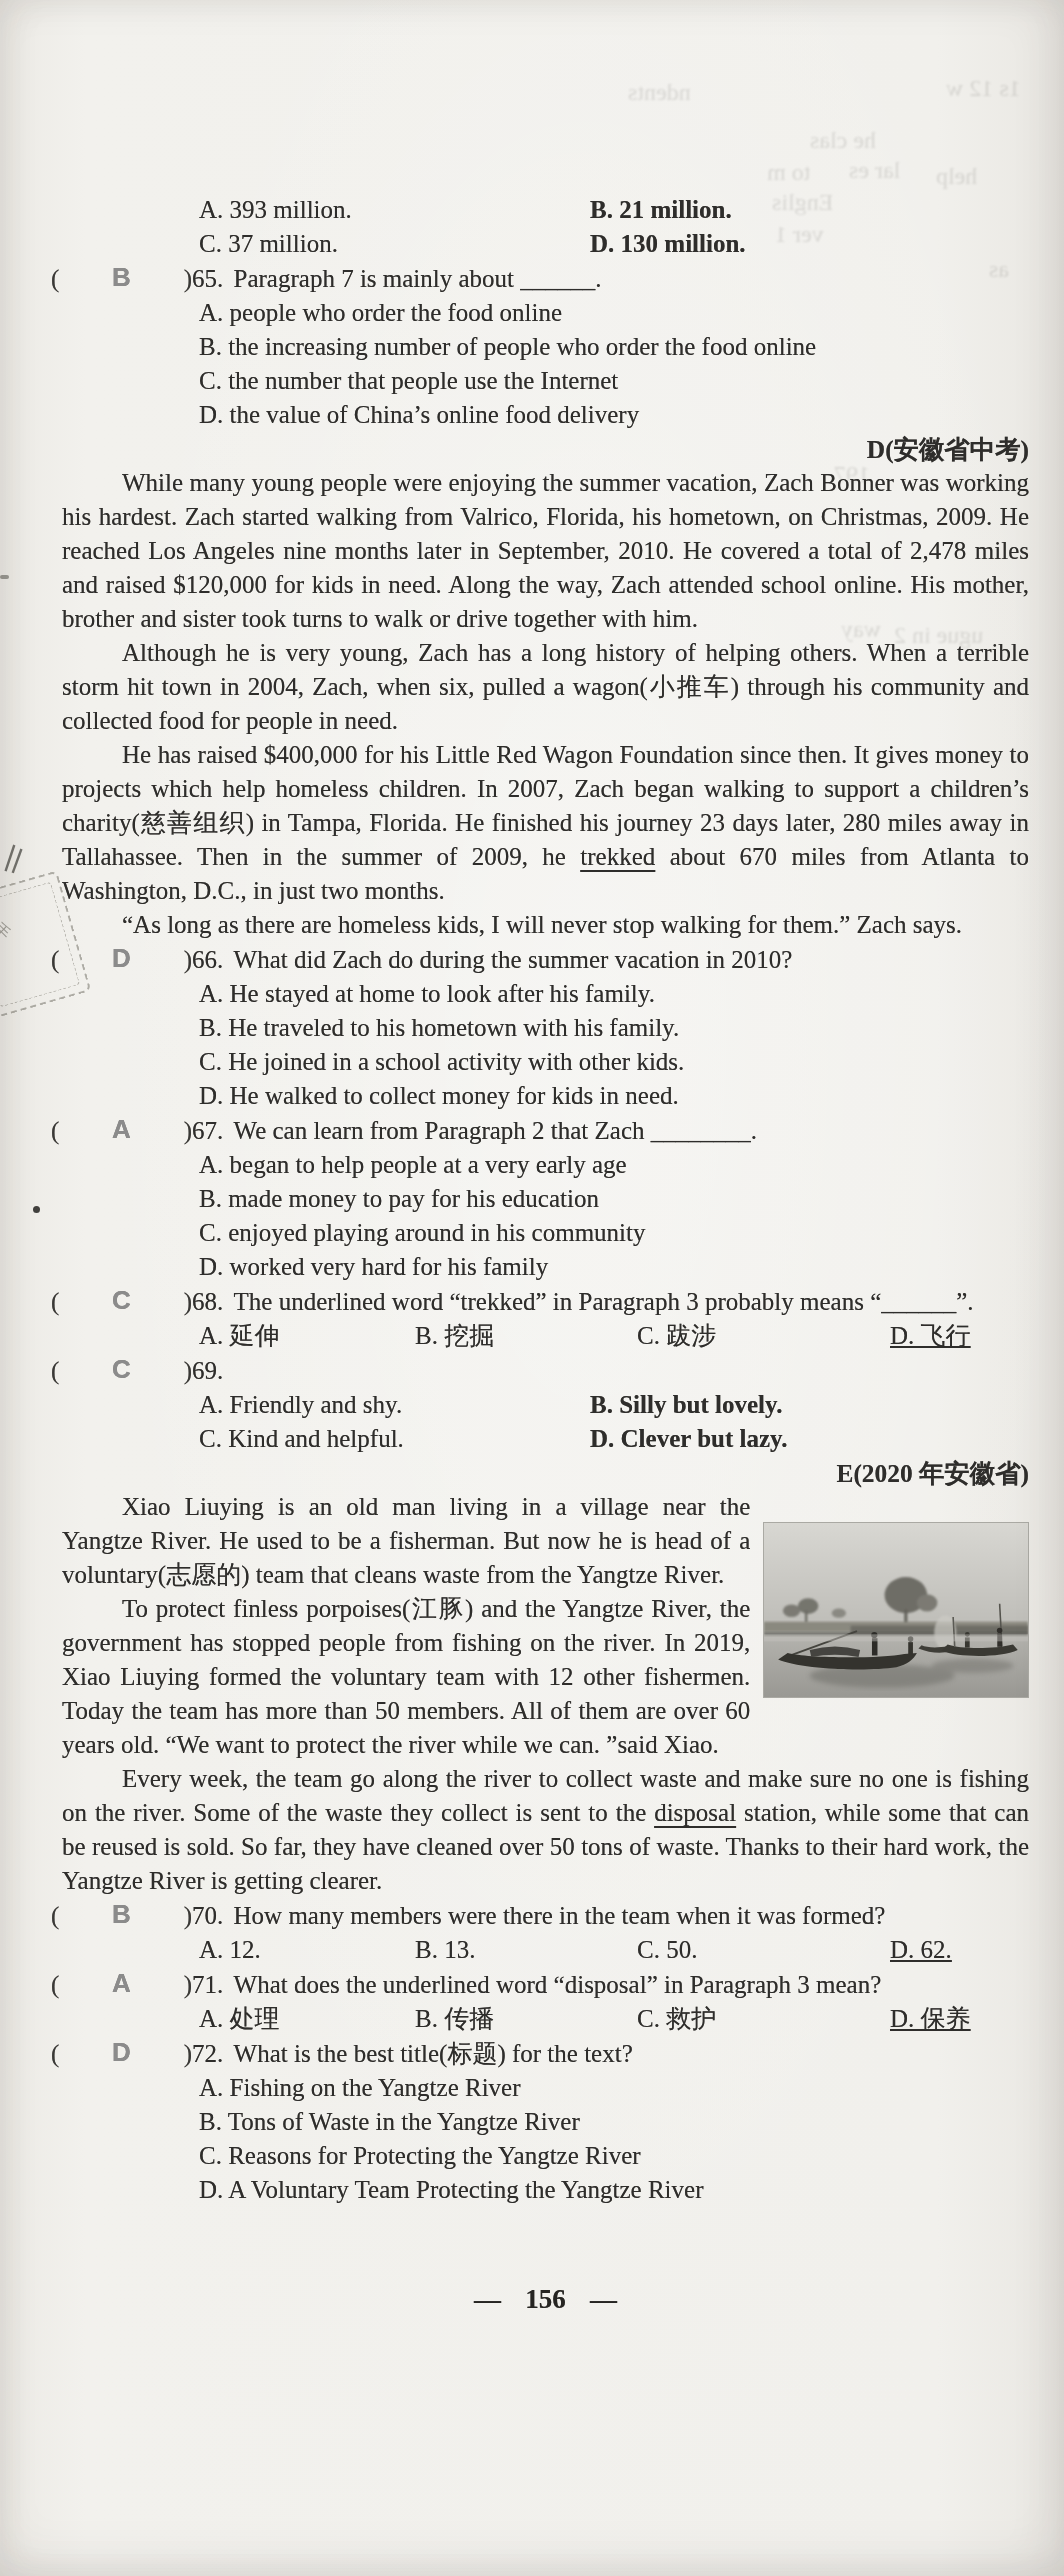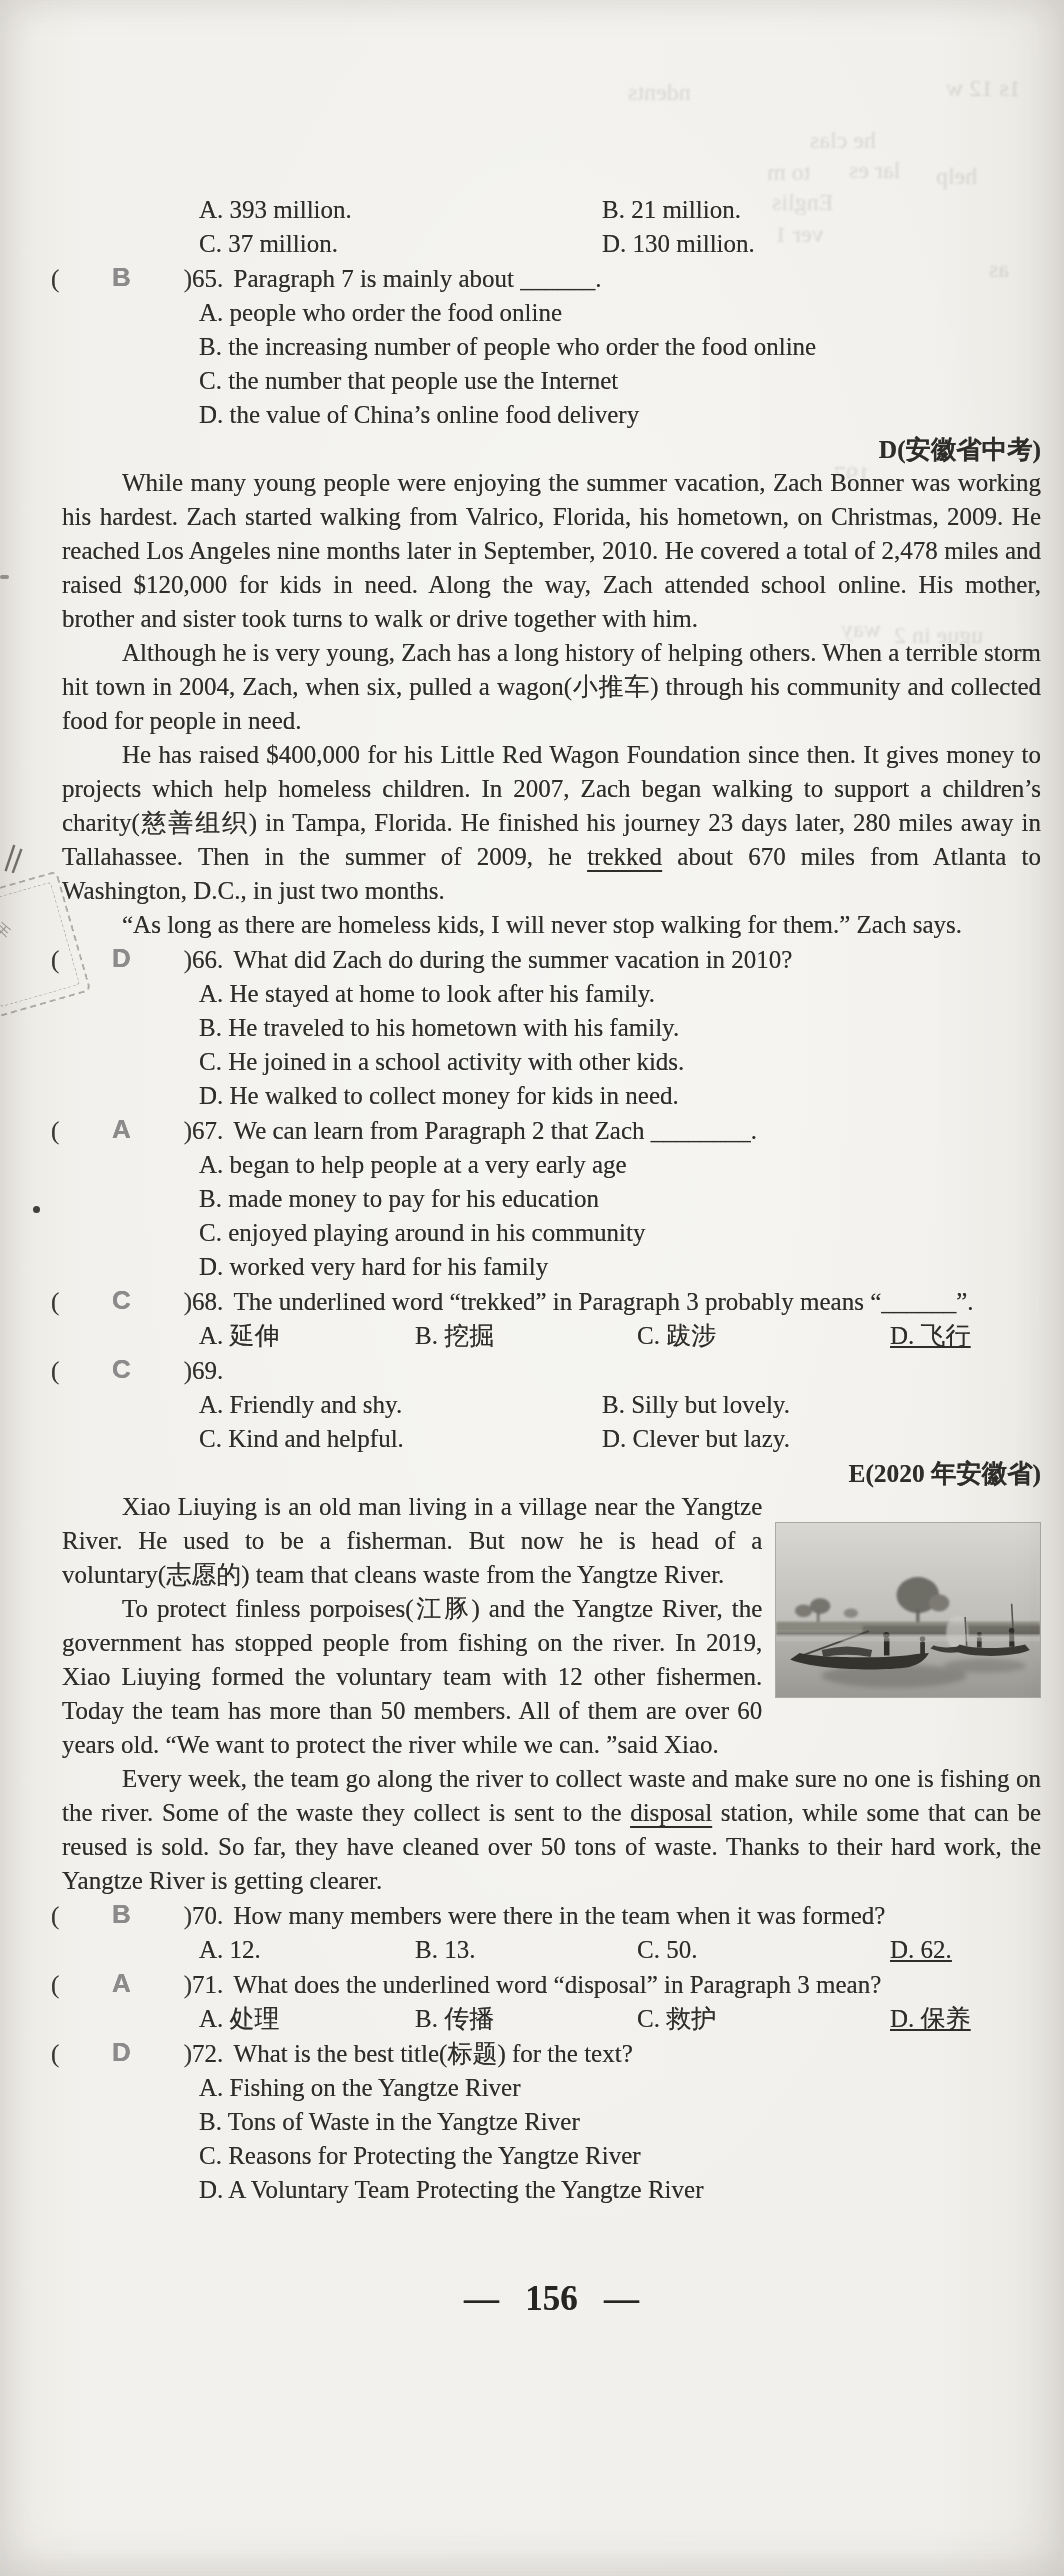--- a/index.html
+++ b/index.html
@@ -13,21 +13,21 @@
     overflow:hidden;
     font-family:"Liberation Serif","DejaVu Serif",serif;
     color:#2e2d2b;
   }
   .page::after{
     content:"";position:absolute;inset:0;pointer-events:none;
     box-shadow:inset -14.3px 0 44px rgba(60,55,45,.08), inset 8px 0 32px rgba(60,55,45,.05), inset 0 -20px 48px rgba(60,55,45,.06);
   }
   .content{
     position:relative;
-    padding:193px 24px 0 62px;
+    padding:193px 36px 0 62px;
     font-size:25px;line-height:34px;
     text-shadow:0 0 0.6px rgba(45,42,38,.6);
   }
   
   .para{margin:0;text-align:justify;text-indent:60px;}
   .u{text-decoration:underline;text-decoration-thickness:1.6px;text-underline-offset:4.8px;}
   .sec-head{margin:0;text-align:right;font-weight:bold;font-size:25.4px;line-height:34px;}
   
   .q{margin:0;}
   .qline{display:flex;margin-left:-11px;align-items:baseline;}
@@ -38,34 +38,34 @@
     transform:translateY(-0.8px);
   }
   .paren{color:#3a3936;}
   .qnum{flex:none;margin-right:10.3px;}
   .qtext{white-space:nowrap;}
   .opts-list{padding-left:137px;}
   .opts-list div{line-height:34px;}
   .optrow{position:relative;height:34px;}
   .optrow span{position:absolute;top:0;white-space:nowrap;}
   .r4 .c1{left:137px;} .r4 .c2{left:353px;} .r4 .c3{left:575px;} .r4 .c4{left:828px;text-decoration:underline;}
-  .r2 .c1{left:137px;} .r2 .c2{left:540px;}
+  .r2 .c1{left:137px;} .r2 .c2{left:528px;font-weight:bold;}
   
   .photo{
     float:right;width:266px;height:176px;
     margin:32px 0 9.5px 12.7px;
     border:0.8px solid #aaa9a3;box-sizing:border-box;
     background:#c9c8c3;
   }
   .photo svg{display:block;width:100%;height:100%;}
   .clear{clear:both;}
   
   .footer{
     margin-top:75px;text-align:center;
-    font-weight:bold;font-size:35px;word-spacing:17.5px;color:#262522;
+    font-weight:bold;font-size:27px;word-spacing:17.5px;color:#262522;
   }
   
   .bleed{
     position:absolute;transform:scaleX(-1);
     font-size:24px;color:#4d4b46;opacity:.16;filter:blur(0.9px);
     white-space:nowrap;pointer-events:none;
   }
   .stamp{
     position:absolute;left:-37px;top:894px;width:121px;height:97px;
     border:2.4px dashed #97958d;border-radius:6.4px;

